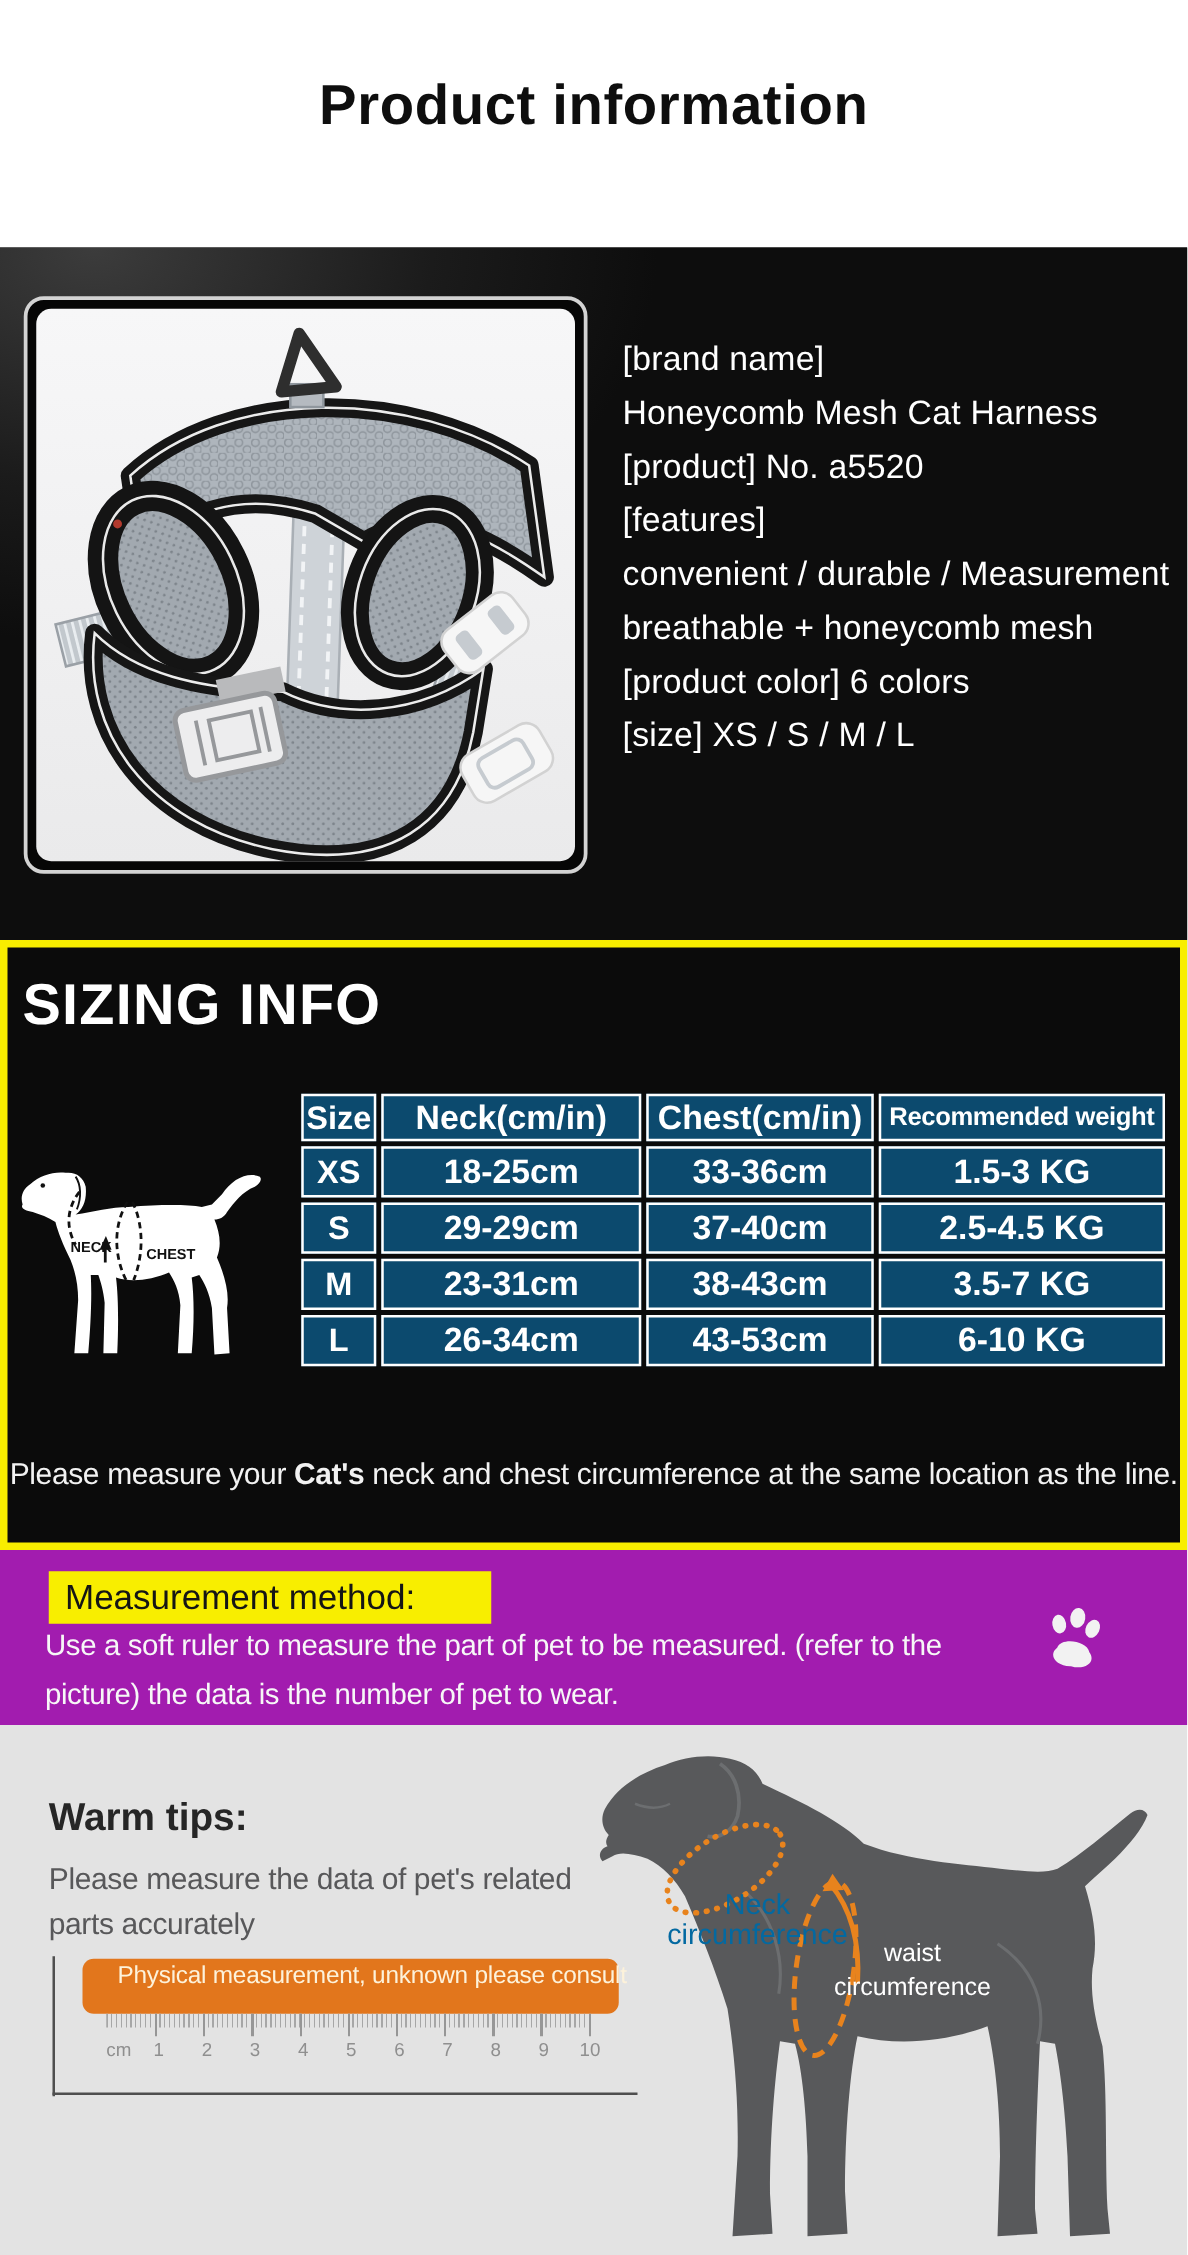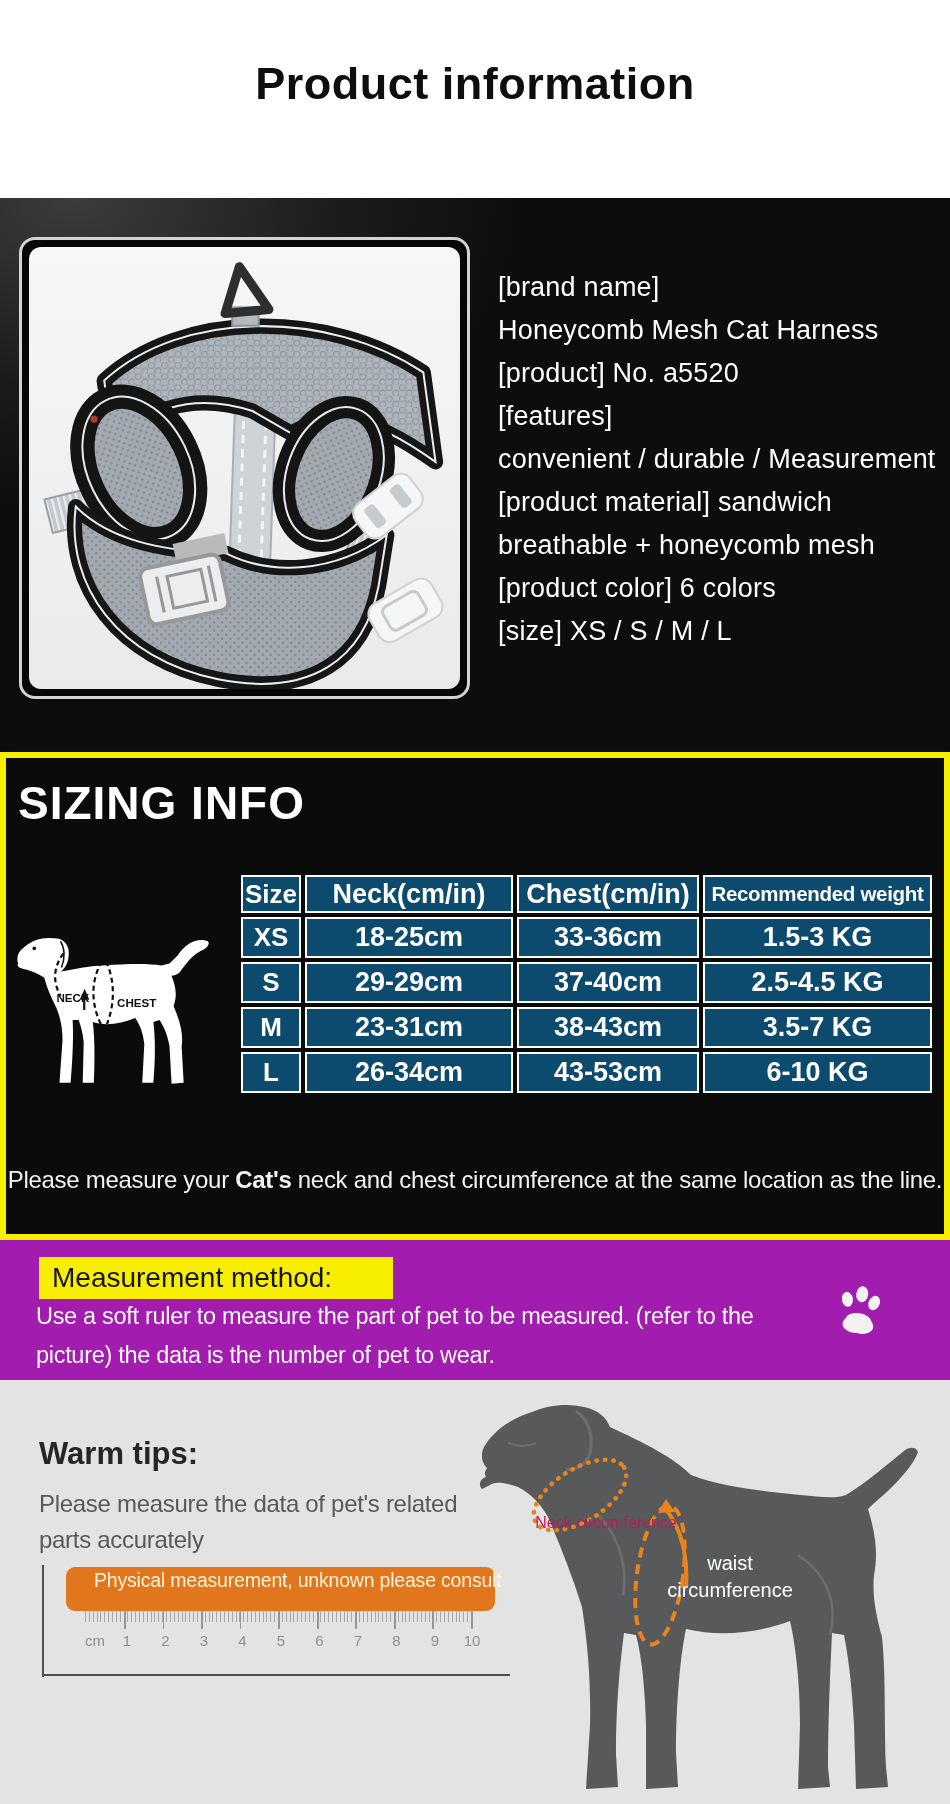--- a/index.html
+++ b/index.html
@@ -61,21 +61,21 @@
   .ticks-minor { position:absolute; left:85px; top:231px; width:386px; height:11px;
     background:repeating-linear-gradient(90deg,#a6a6a6 0 1px,transparent 1px 3.86px); }
   .ticks-major { position:absolute; left:124px; top:231px; width:350px; height:18px;
     background:repeating-linear-gradient(90deg,#969696 0 1.8px,transparent 1.8px 38.55px); }
   .ruler-labels { position:absolute; left:0; top:252px; width:520px; height:20px;
     font-size:15px; color:#8f8f8f; }
   .ruler-unit { position:absolute; left:85px; }
   .ruler-num { position:absolute; transform:translateX(-50%); }
   .tips-dog { position:absolute; left:448px; top:14px; width:487px; height:402px; }
   .lbl-neck { position:absolute; left:526px; top:131px; width:160px; text-align:center;
-    font-size:16px; line-height:24px; color:#be185d; }
+    font-size:23px; line-height:24px; color:#0369a1; }
   .lbl-waist { position:absolute; left:650px; top:170px; width:160px; text-align:center;
     font-size:20px; line-height:27px; color:#fff; }
 </style>
 </head>
 <body>
 
 <div class="page">
 
   <div class="sec-top">
     <div class="page-title">Product information</div>
@@ -145,21 +145,20 @@
           <path d="M 207,16 L 236,58 L 193,62 Z" fill="none" stroke="#2e2e2e" stroke-width="9" stroke-linejoin="round"></path>
         </svg>
       </div>
     </div>
     <div class="spec-lines">
       <div class="spec-line">[brand name]</div>
       <div class="spec-line">Honeycomb Mesh Cat Harness</div>
       <div class="spec-line">[product] No. a5520</div>
       <div class="spec-line">[features]</div>
       <div class="spec-line">convenient / durable / Measurement</div>
-      <div class="spec-line">[product material] sandwich</div>
       <div class="spec-line">breathable + honeycomb mesh</div>
       <div class="spec-line">[product color] 6 colors</div>
       <div class="spec-line">[size] XS / S / M / L</div>
     </div>
   </div>
 
   <div class="sec-sizing">
     <div class="sizing-title">SIZING INFO</div>
 
     <svg class="dog-diagram" viewBox="0 0 210 160">

